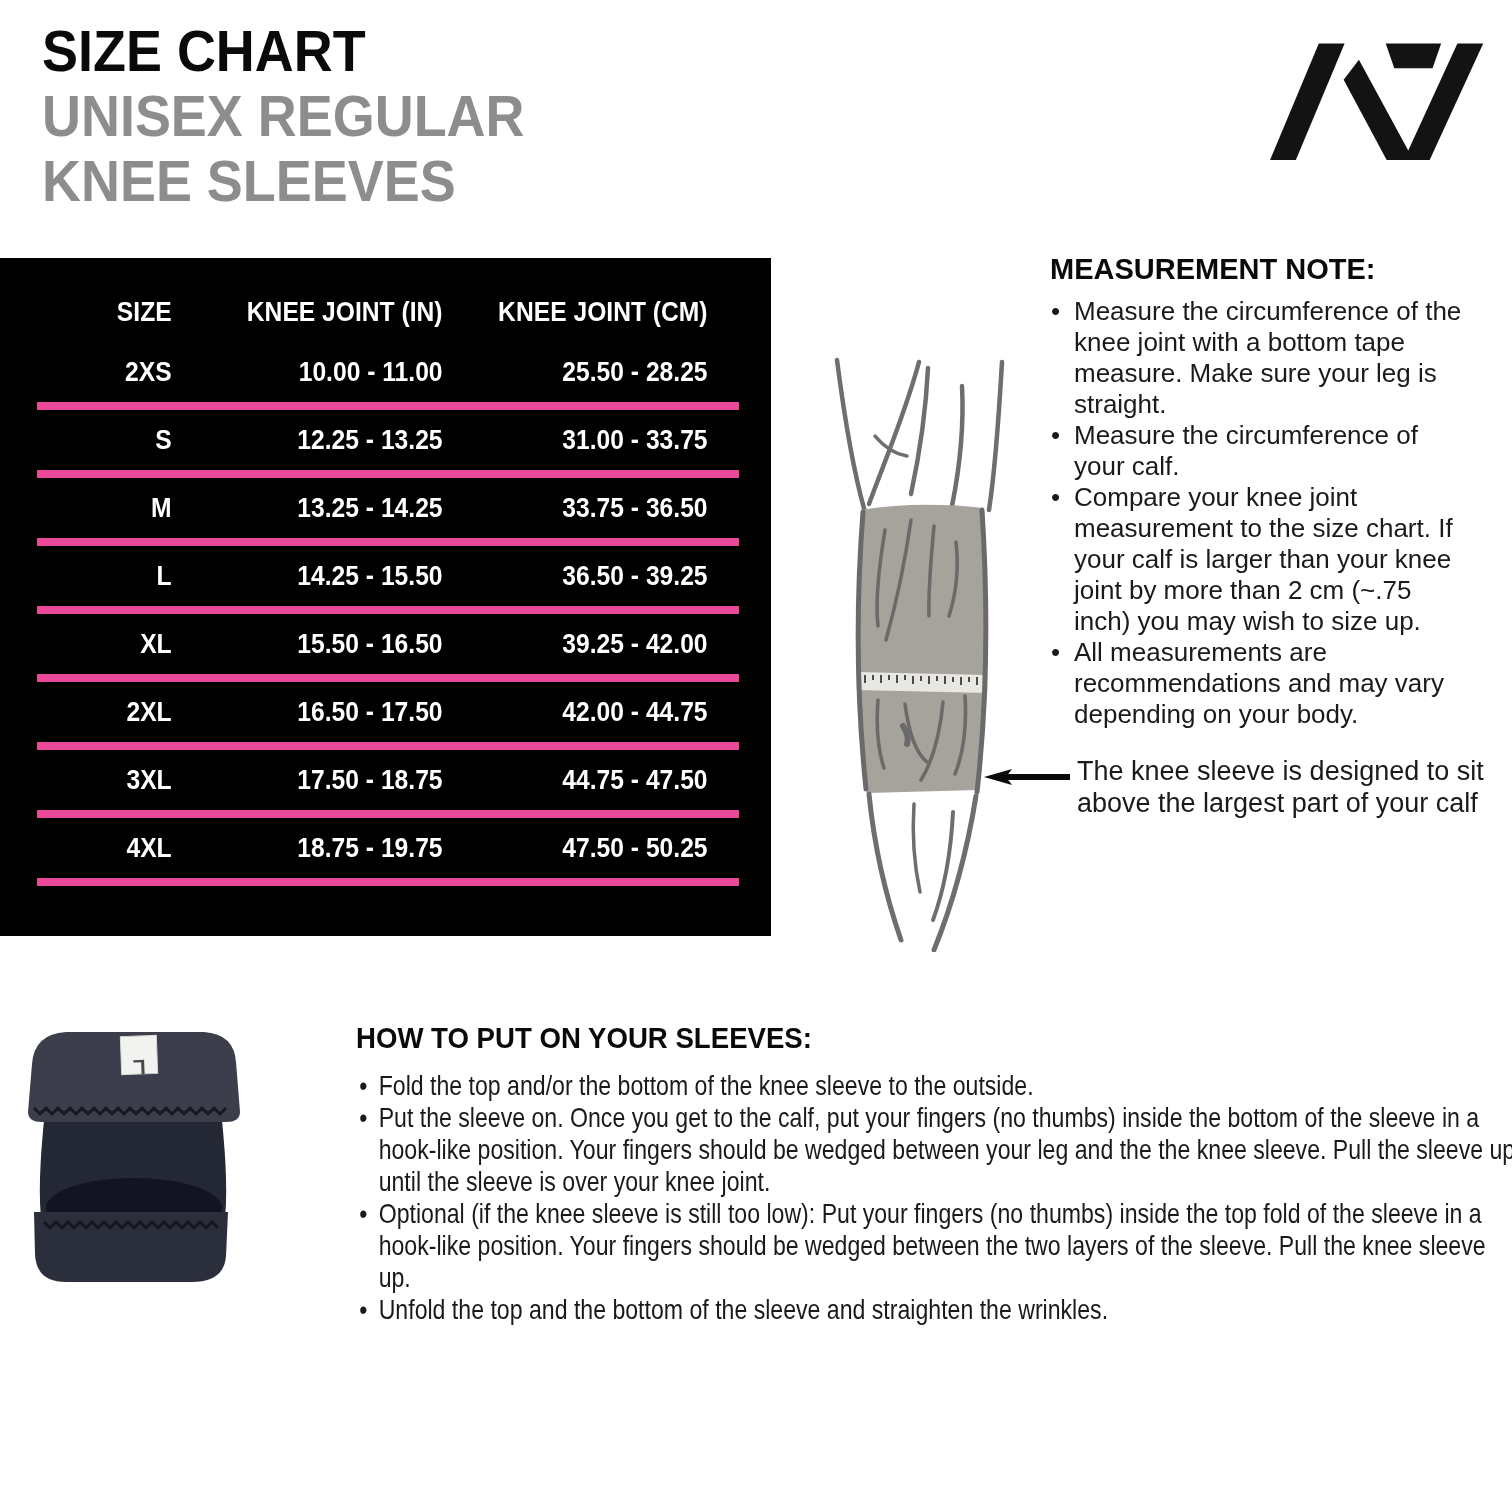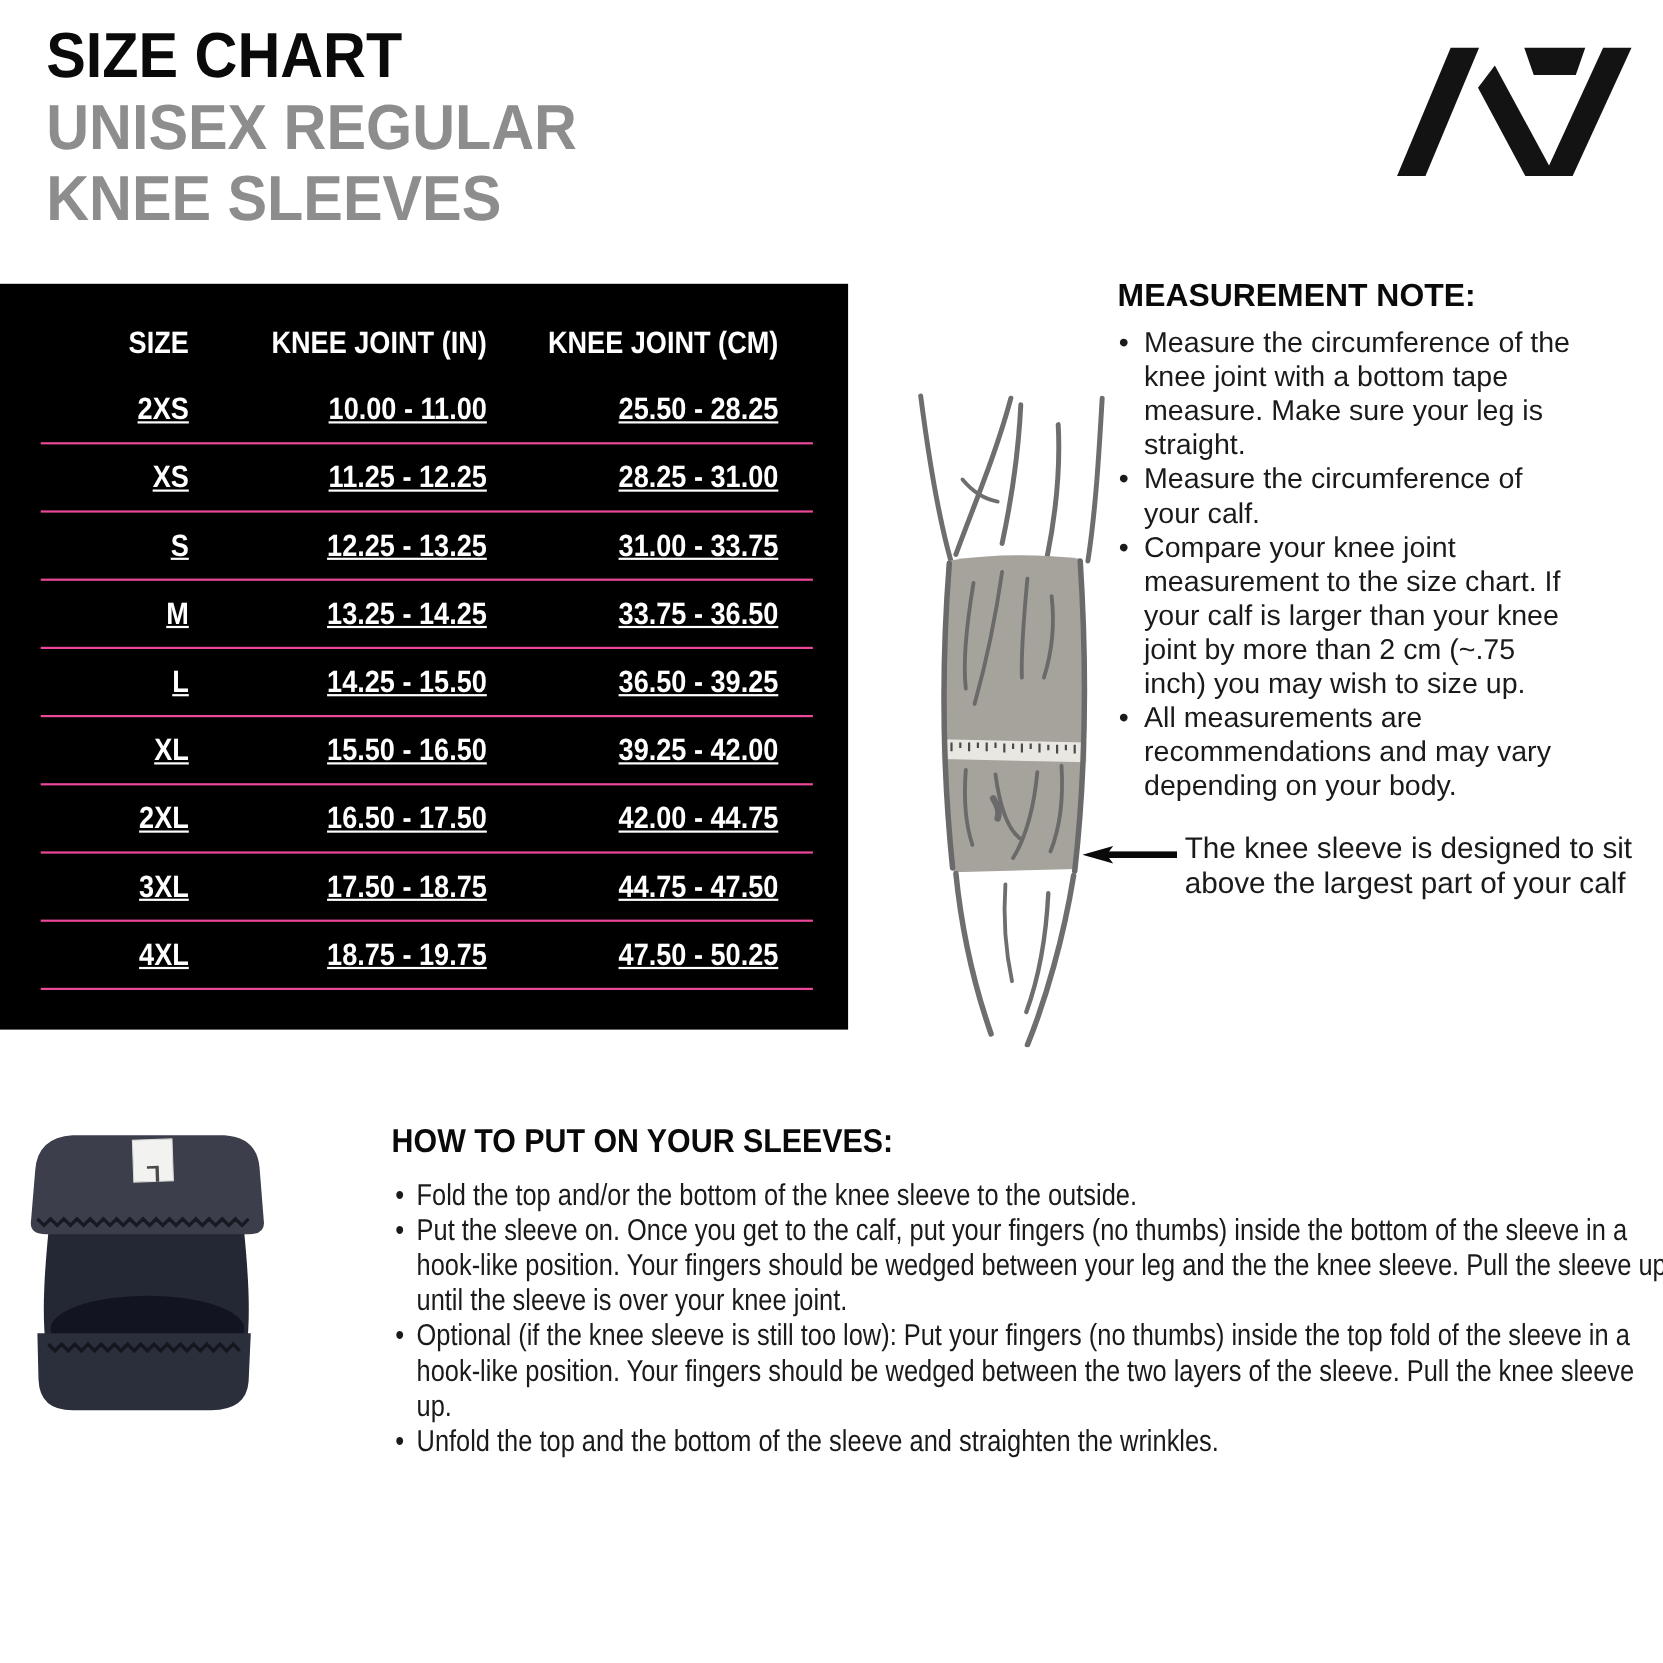--- a/index.html
+++ b/index.html
@@ -12,26 +12,26 @@
   .title .t1{color:#0a0a0a;}
   .title .t2{color:#8d8d8d;}
 
   .logo{position:absolute;left:1247px;top:30px;}
 
   
   .panel{position:absolute;left:0;top:258px;width:771px;height:678px;background:#000;
          box-sizing:border-box;padding-top:24px;color:#fff;text-align:right;}
   .trow{display:grid;grid-template-columns:153px 287px 1fr;align-items:center;height:60px;
         margin:0 32px 0 37px;}
-  .trow.data{border-bottom:2px solid #ec4899;text-decoration:underline;}
+  .trow.data{border-bottom:8px solid #ec4899;}
   .cell{font-weight:bold;font-size:28px;display:inline-block;transform:scaleX(0.88);
         transform-origin:0 50%;white-space:nowrap;}
 
   
-  .mnote{position:absolute;left:1016px;top:252px;width:424px;}
+  .mnote{position:absolute;left:1050px;top:252px;width:424px;}
   .mnote h3{margin:0 0 10px 0;font-size:29px;line-height:34px;color:#0a0a0a;}
   .mnote ul{list-style:none;margin:0;padding:0;font-size:26px;line-height:31px;color:#1a1a1a;}
   .mnote li{position:relative;padding-left:24px;}
   .mnote li::before{content:"\2022";position:absolute;left:1px;top:0;}
 
   
   .arrow-icon{position:absolute;left:984px;top:768px;}
   .anote{position:absolute;left:1077px;top:756px;width:445px;font-size:27px;line-height:31.5px;color:#1a1a1a;}
 
   
@@ -78,25 +78,20 @@
       <span class="cell">KNEE JOINT (CM)</span>
     </div>
     <div>
 
         <div class="trow data">
           <span class="cell">2XS</span>
           <span class="cell">10.00 - 11.00</span>
           <span class="cell">25.50 - 28.25</span>
         </div>
 
-        <div class="trow data">
-          <span class="cell">XS</span>
-          <span class="cell">11.25 - 12.25</span>
-          <span class="cell">28.25 - 31.00</span>
-        </div>
 
         <div class="trow data">
           <span class="cell">S</span>
           <span class="cell">12.25 - 13.25</span>
           <span class="cell">31.00 - 33.75</span>
         </div>
 
         <div class="trow data">
           <span class="cell">M</span>
           <span class="cell">13.25 - 14.25</span>

